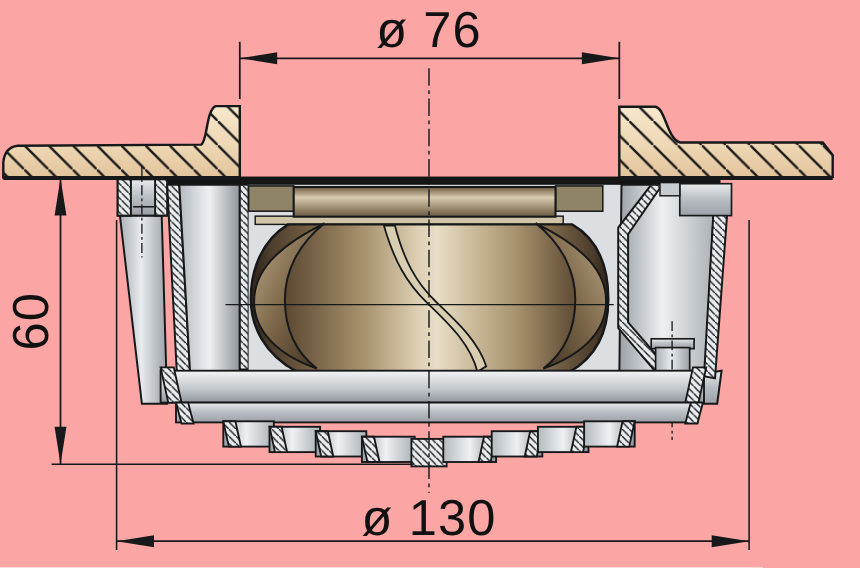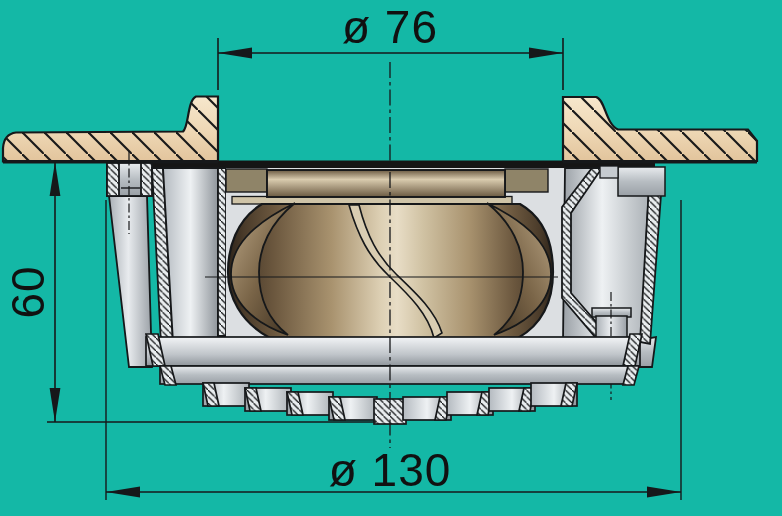--- a/index.html
+++ b/index.html
@@ -1,17 +1,17 @@
 <!DOCTYPE html>
 <html><head>
 <meta charset="utf-8">
 <style>
   html,body{margin:0;padding:0;background:#fff;}
   .canvas{
-    position:relative;width:782px;height:516px;background:#14b8a6;
+    position:relative;width:782px;height:516px;background:#fca5a5;
     font-family:"Liberation Sans", sans-serif;overflow:hidden;
   }
   svg{display:block;}
   text{font-family:"Liberation Sans", sans-serif;fill:#111;}
   .dimtext{font-size:46px;letter-spacing:1px;}
 </style>
 </head>
 <body>
 
 <div class="canvas">

